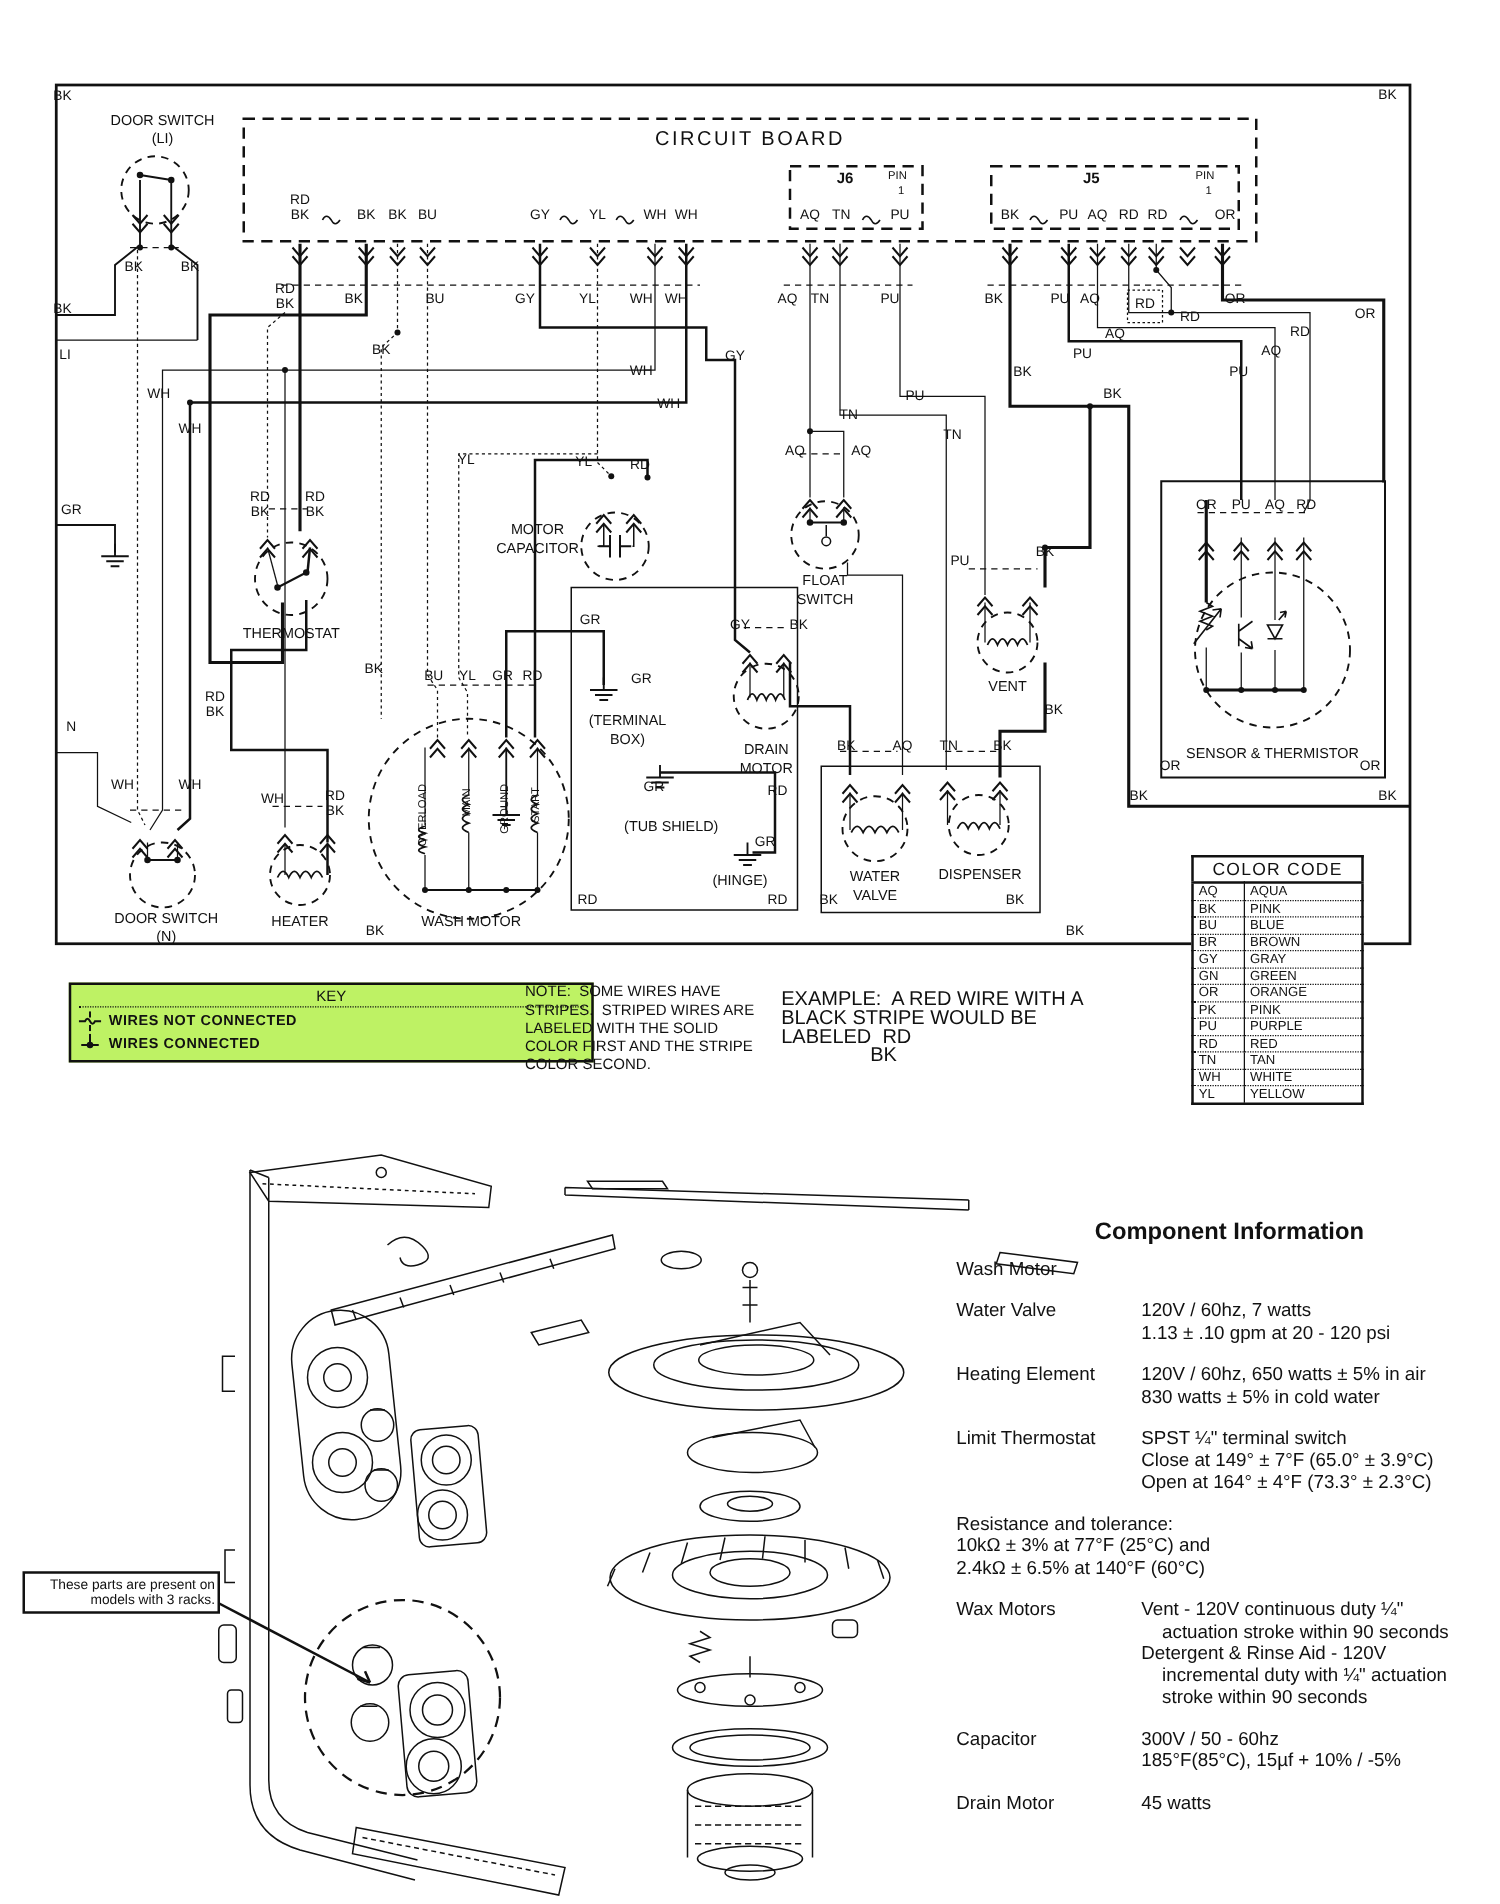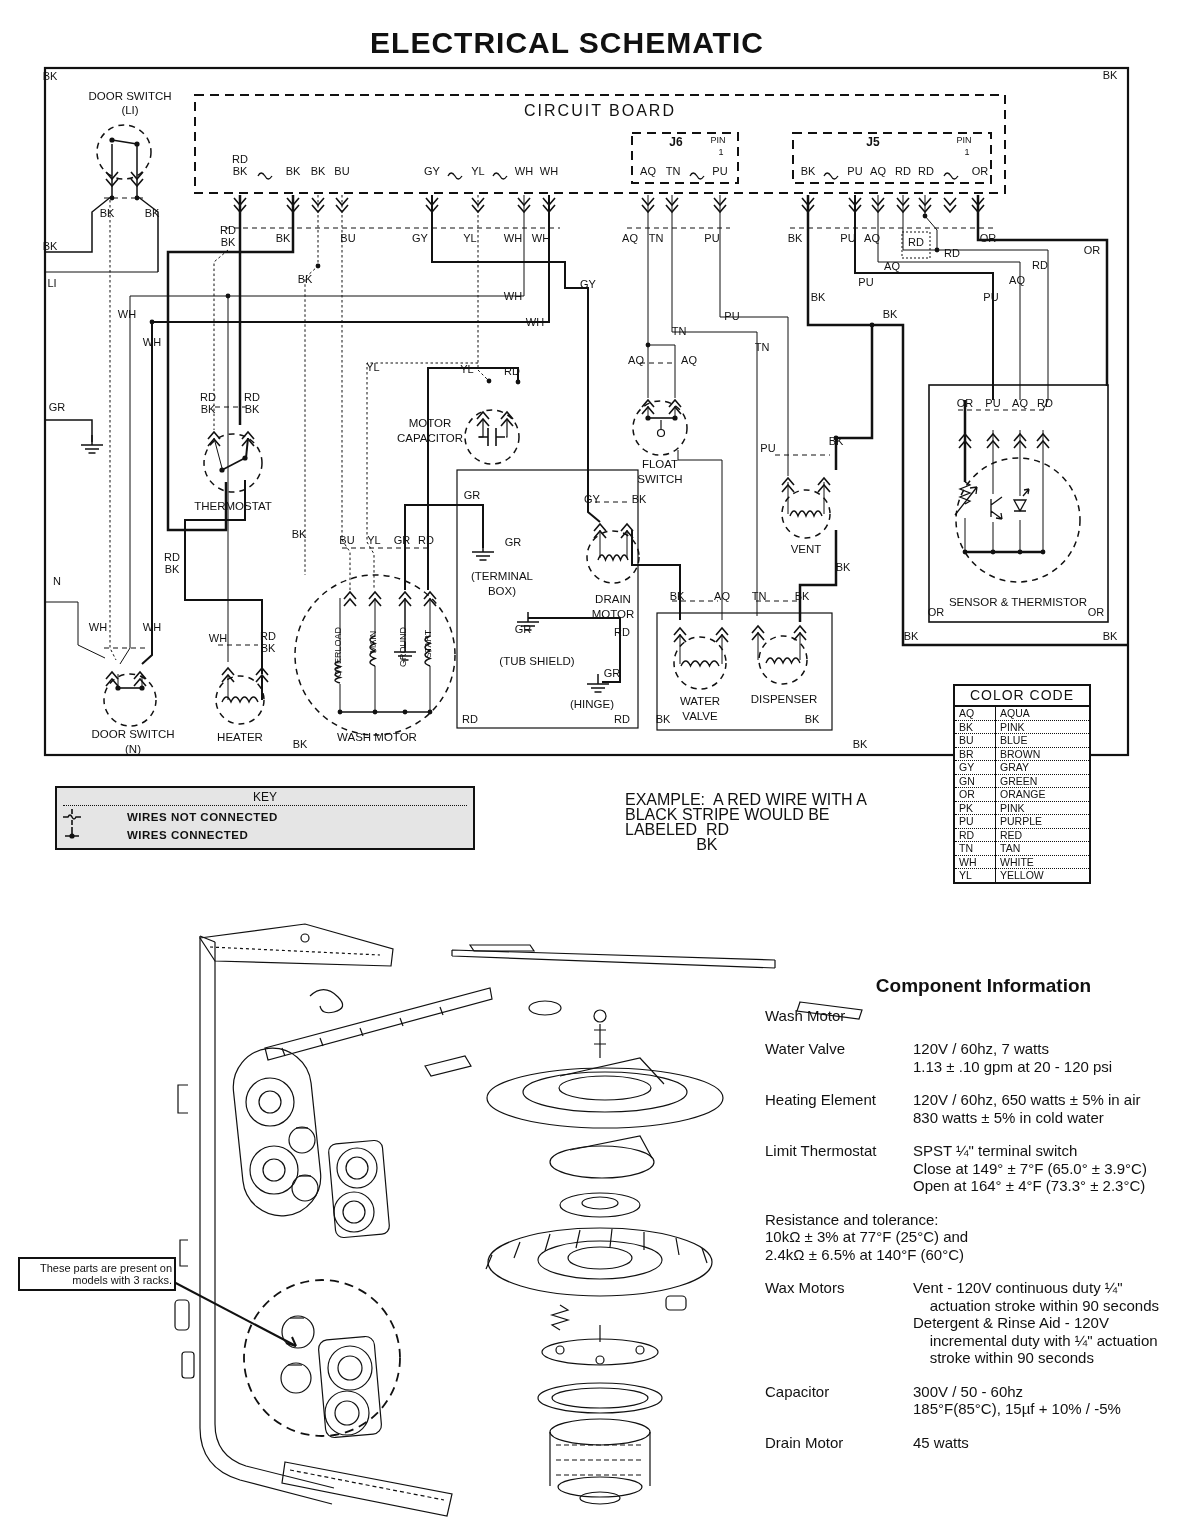--- a/index.html
+++ b/index.html
@@ -4,23 +4,23 @@
 <style>
   html,body{margin:0;padding:0;background:#fff;}
   body{font-family:"Liberation Sans",sans-serif;color:#111;}
   #page{position:relative;width:1200px;height:1523px;background:#fff;overflow:hidden;}
   #page-title{position:absolute;left:0;top:26px;width:1134px;text-align:center;
     font-size:30px;font-weight:bold;letter-spacing:1px;}
   svg{position:absolute;left:0;top:0;}
   text{font-family:"Liberation Sans",sans-serif;fill:#111;stroke:none;}
   .overlay{position:absolute;}
   
-  #key-box{left:55px;top:786px;width:404px;border:2px solid #111;background:#e5e5e5;padding:2px 6px 5px 6px;}
+  #key-box{left:55px;top:786px;width:404px;border:2px solid #111;background:#bef264;padding:2px 6px 5px 6px;}
   #key-box .ktitle{text-align:center;font-size:12px;border-bottom:1px dotted #111;padding-bottom:1px;margin-bottom:3px;}
-  .key-row{display:flex;align-items:center;font-size:11.5px;font-weight:bold;letter-spacing:.5px;margin-top:2px;gap:40px;}
+  .key-row{display:flex;align-items:center;font-size:11.5px;font-weight:bold;letter-spacing:.5px;margin-top:2px;}
   .key-row svg{position:static;margin-right:6px;}
   
   #note-block{left:420px;top:786px;width:215px;font-size:12px;line-height:14.5px;}
   #example-block{left:625px;top:792px;width:230px;font-size:16px;line-height:15px;white-space:pre;}
   
   #color-code{left:953px;top:684px;width:138px;border:2px solid #111;border-collapse:collapse;background:#fff;padding-left:32px;}
   #color-code th{font-size:14px;font-weight:normal;letter-spacing:1px;border-bottom:2px solid #111;padding:1px 0 2px 0;}
   #color-code td{font-size:10.5px;border-bottom:1px dotted #111;padding:0 0 0 4px;height:12.5px;}
   #color-code td.code{width:36px;border-right:1px solid #111;}
   
@@ -31,21 +31,20 @@
   #component-info .ci-title{font-size:19px;font-weight:bold;text-align:center;margin-bottom:10px;}
   .ci-row{display:flex;margin-bottom:16px;}
   .ci-name{width:148px;font-size:15px;flex:none;}
   .ci-lines{font-size:15px;line-height:17.5px;white-space:pre-wrap;}
 </style>
 </head>
 <body>
 
 <div id="page">
 
-  <div id="page-title">ELECTRICAL SCHEMATIC</div>
 
   <svg id="drawing" width="1200" height="1523" viewBox="0 0 1200 1523">
     <g id="schem">
         <rect x="45" y="68" width="1083" height="687" fill="none" stroke="#111" stroke-width="2.2"></rect>
         <rect x="195" y="95" width="810" height="98" fill="none" stroke="#111" stroke-width="2" stroke-dasharray="9 6"></rect>
         <rect x="632" y="133" width="106" height="50" fill="none" stroke="#111" stroke-width="2" stroke-dasharray="9 6"></rect>
         <rect x="793" y="133" width="198" height="50" fill="none" stroke="#111" stroke-width="2" stroke-dasharray="9 6"></rect>
         <rect x="929" y="385" width="179" height="237" fill="none" stroke="#111" stroke-width="1.6"></rect>
         <rect x="457" y="470" width="181" height="258" fill="none" stroke="#111" stroke-width="1.2"></rect>
         <rect x="657" y="613" width="175" height="117" fill="none" stroke="#111" stroke-width="1.2"></rect>
@@ -485,20 +484,25 @@
     </div>
     <div class="key-row">
       <svg width="18" height="16" viewBox="0 0 18 16">
         <path d="M9,0 V9 M2,9 H16" stroke="#111" stroke-width="1.6" fill="none"></path>
         <circle cx="9" cy="9" r="2.6" fill="#111"></circle>
       </svg>
       <span>WIRES CONNECTED</span>
     </div>
   </div>
 
+  <div class="overlay" id="note-block" style="white-space: pre;">NOTE:  SOME WIRES HAVE
+STRIPES.  STRIPED WIRES ARE
+LABELED WITH THE SOLID
+COLOR FIRST AND THE STRIPE
+COLOR SECOND.</div>
   <div class="overlay" id="example-block">EXAMPLE:  A RED WIRE WITH A
 BLACK STRIPE WOULD BE
 LABELED  RD
                 BK</div>
 
   <table class="overlay" id="color-code">
     <thead>
         <tr>
           <th colspan="2">COLOR CODE</th>
         </tr>

